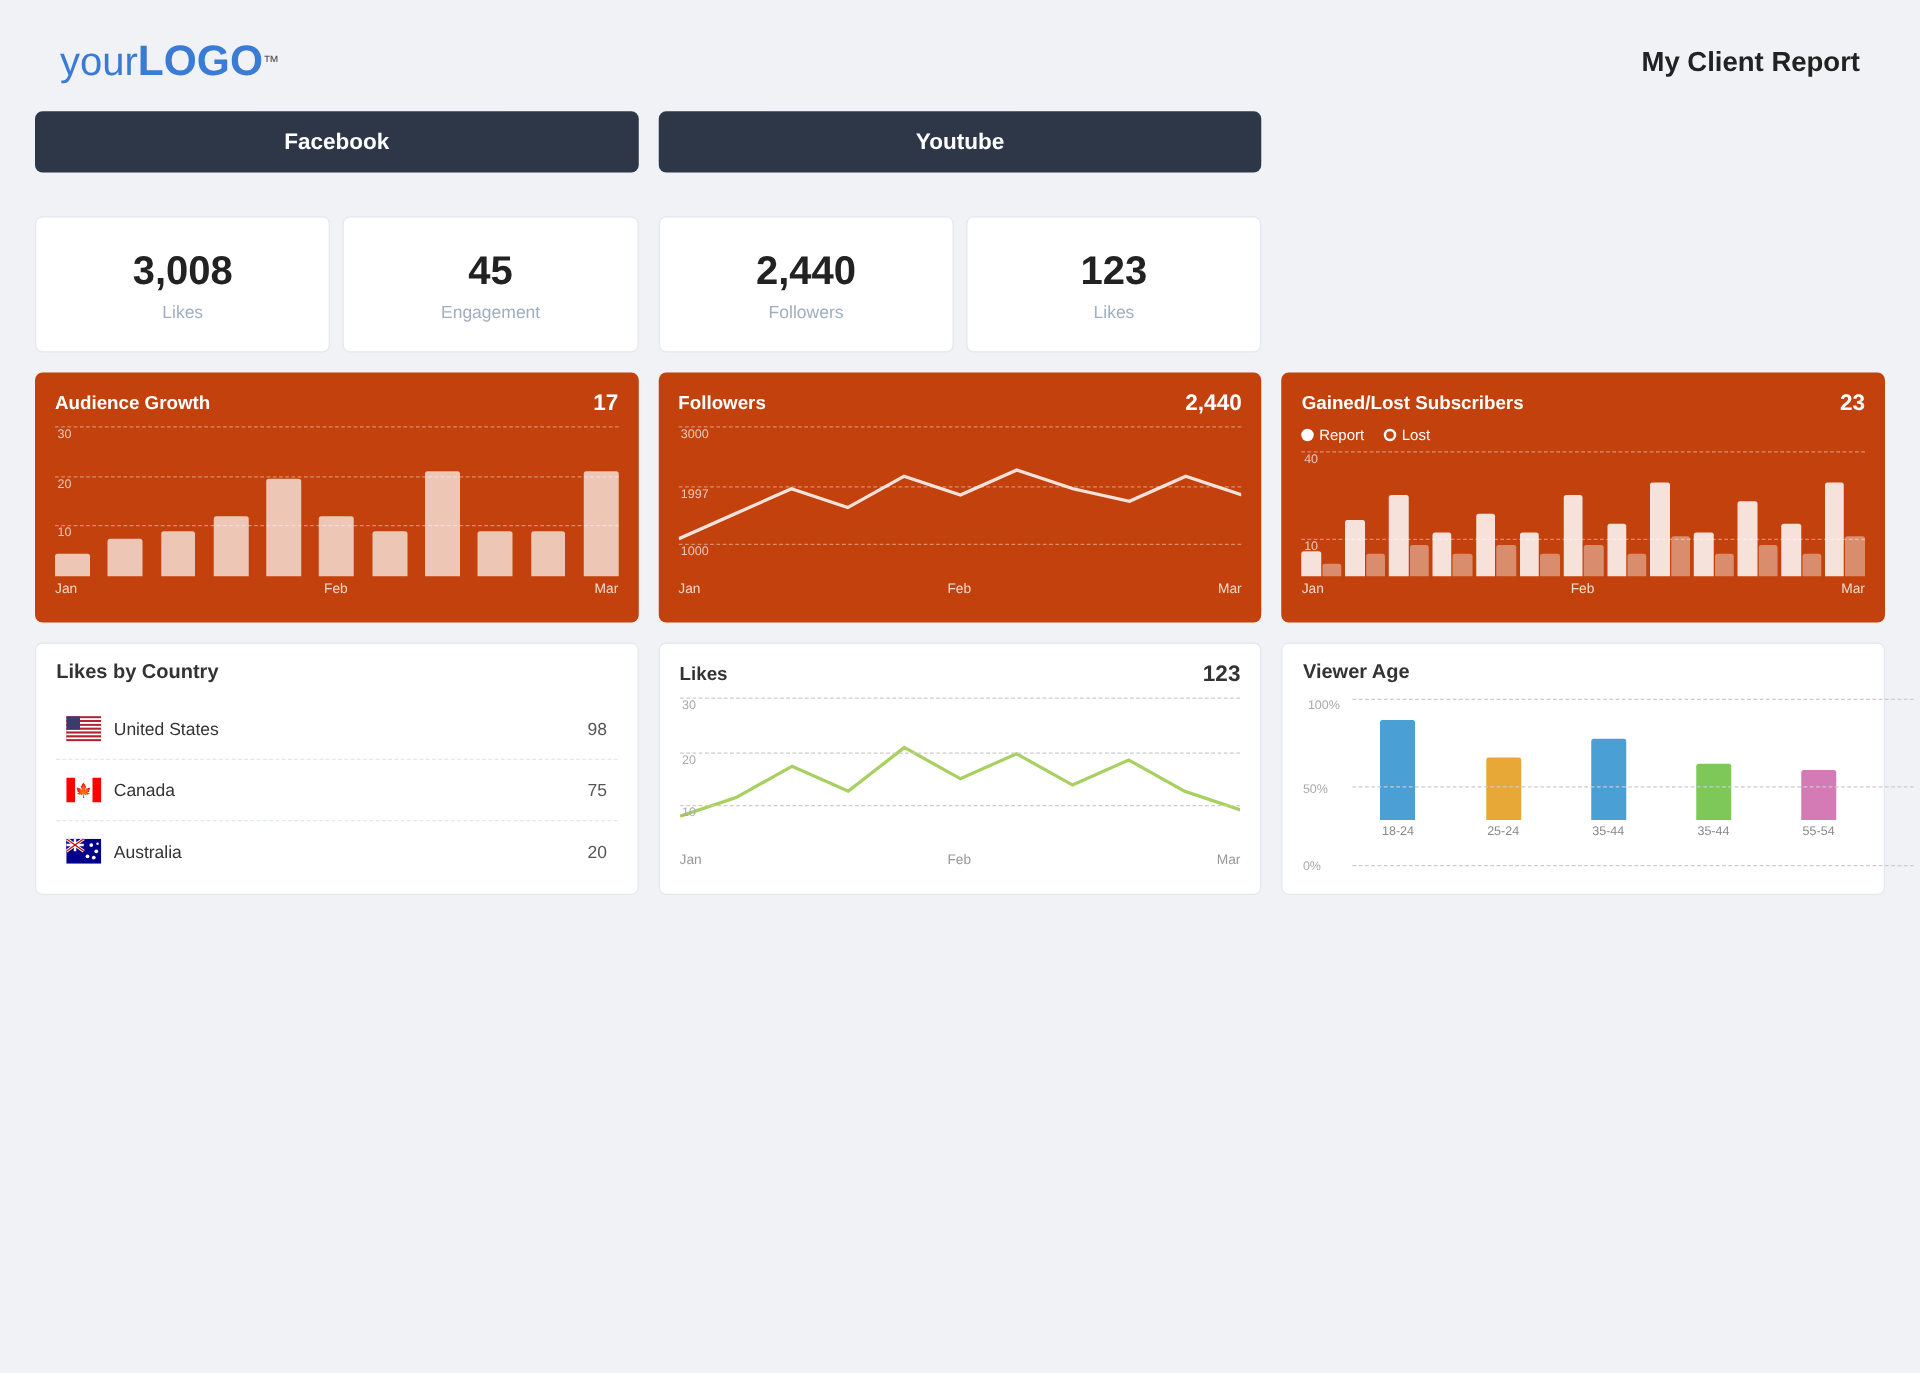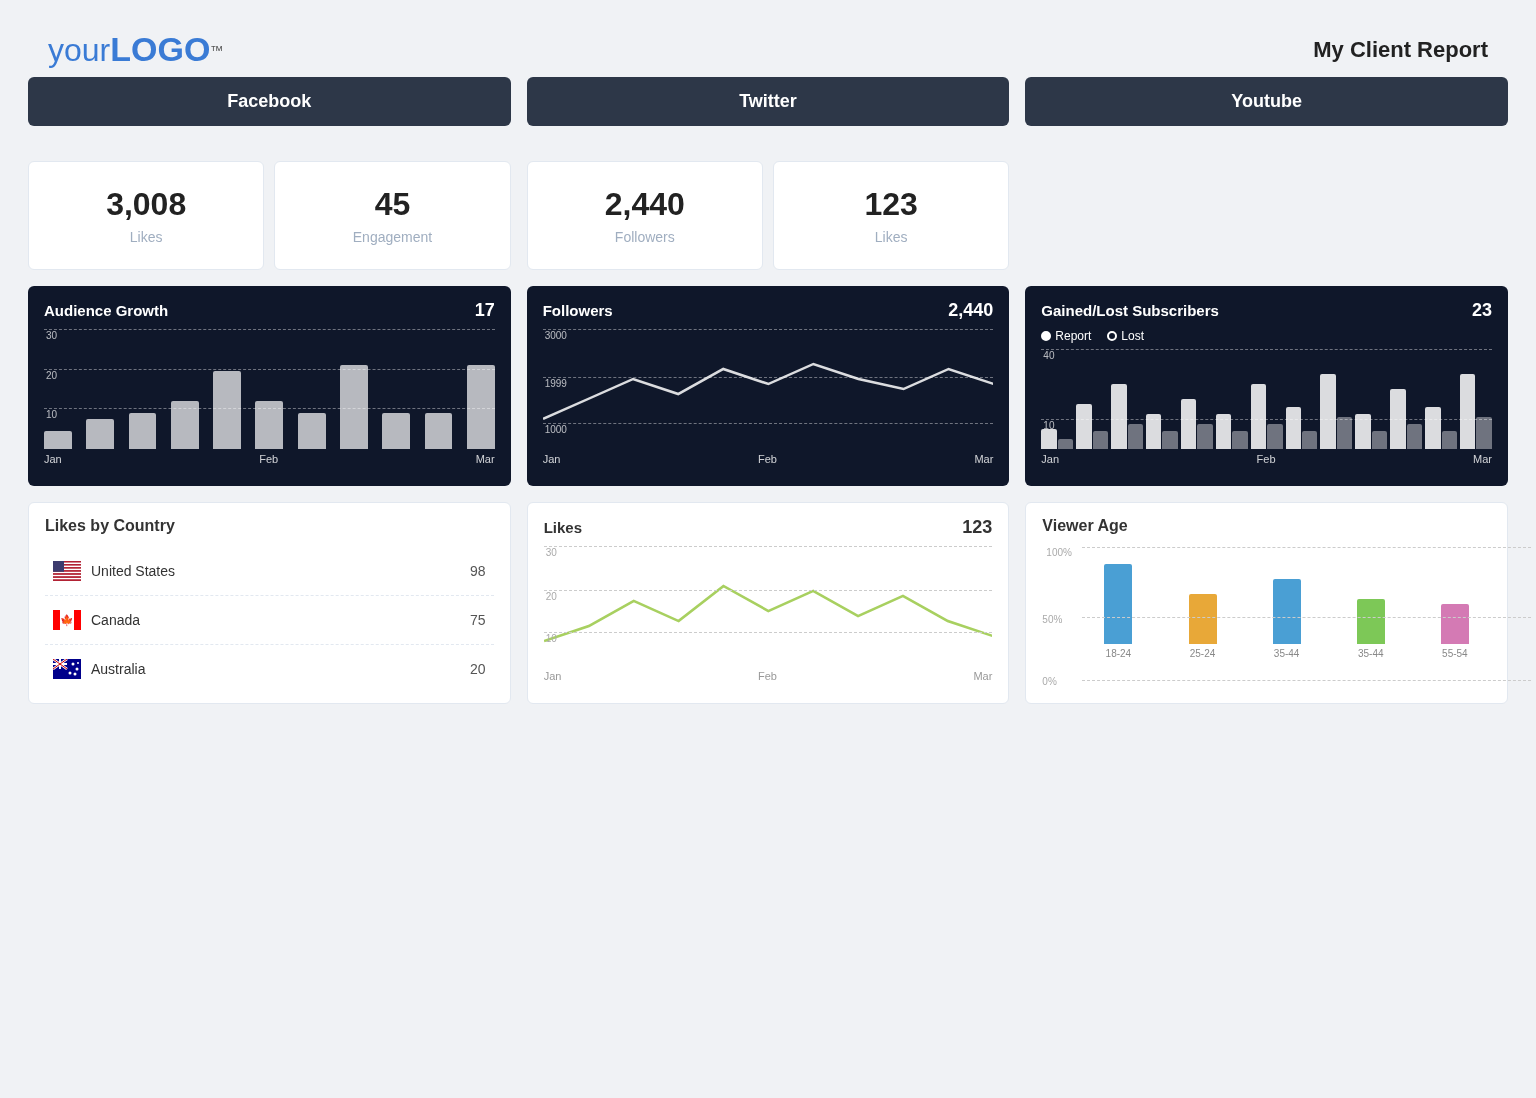--- a/index.html
+++ b/index.html
@@ -13,21 +13,21 @@
     .page {
       background: #f0f2f5;
       max-width: 1480px;
       margin: 0 auto;
     }
     
     .header {
       display: flex;
       justify-content: space-between;
       align-items: center;
-      padding: 10px 20px 8px 20px;
+      padding: 10px 20px 20px 20px;
     }
     .report-title {
       font-size: 22px;
       font-weight: 700;
       color: #222;
     }
     
     .grid-3 {
       display: grid;
       grid-template-columns: 1fr 1fr 1fr;
@@ -62,21 +62,21 @@
       font-weight: 700;
       color: #222;
       margin-bottom: 6px;
     }
     .stat-label {
       font-size: 14px;
       color: #a0aec0;
     }
     
     .chart-card-blue {
-      background: #0f172a;
+      background: #c2410c;
       border-radius: 6px;
       padding: 14px 16px 10px 16px;
       color: white;
       position: relative;
       min-height: 200px;
     }
     .chart-card-white {
       background: white;
       border-radius: 6px;
       padding: 14px 16px 10px 16px;
@@ -218,21 +218,20 @@
 
   <div class="header">
     <div>
       <span style="font-size:32px;color:#3a7bd5;font-weight:300;">your</span><strong style="font-size:34px;color:#3a7bd5;font-weight:900;">LOGO</strong><sup style="font-size:13px;color:#555;">™</sup>
     </div>
     <div class="report-title">My Client Report</div>
   </div>
 
   <div class="grid-3">
     <div class="platform-card">Facebook</div>
-    <div class="platform-card">Twitter</div>
     <div class="platform-card">Youtube</div>
   </div>
 
   <div class="grid-3" style="margin-bottom:16px;">
 
     <div class="stat-group">
       <div class="stat-card">
         <div class="stat-number">3,008</div>
         <div class="stat-label">Likes</div>
       </div>
@@ -297,21 +296,21 @@
       </div>
     </div>
 
     <div class="chart-card-blue">
       <div class="chart-header">
         <span class="chart-title">Followers</span>
         <span class="chart-value">2,440</span>
       </div>
       <div style="position:relative; height:120px;">
         <div class="gridline" style="top:0%; font-size:10px; padding-left:2px;">3000</div>
-        <div class="gridline" style="top:40%; font-size:10px; padding-left:2px;">1999</div>
+        <div class="gridline" style="top:40%; font-size:10px; padding-left:2px;">1997</div>
         <div class="gridline" style="top:78%; font-size:10px; padding-left:2px;">1000</div>
         <svg class="line-chart" viewBox="0 0 400 110" preserveAspectRatio="none">
           <polyline points="0,90 40,70 80,50 120,65 160,40 200,55 240,35 280,50 320,60 360,40 400,55" fill="none" stroke="rgba(255,255,255,0.85)" stroke-width="2.5"></polyline>
         </svg>
       </div>
       <div class="axis-labels">
         <span>Jan</span>
         <span>Feb</span>
         <span>Mar</span>
       </div>

